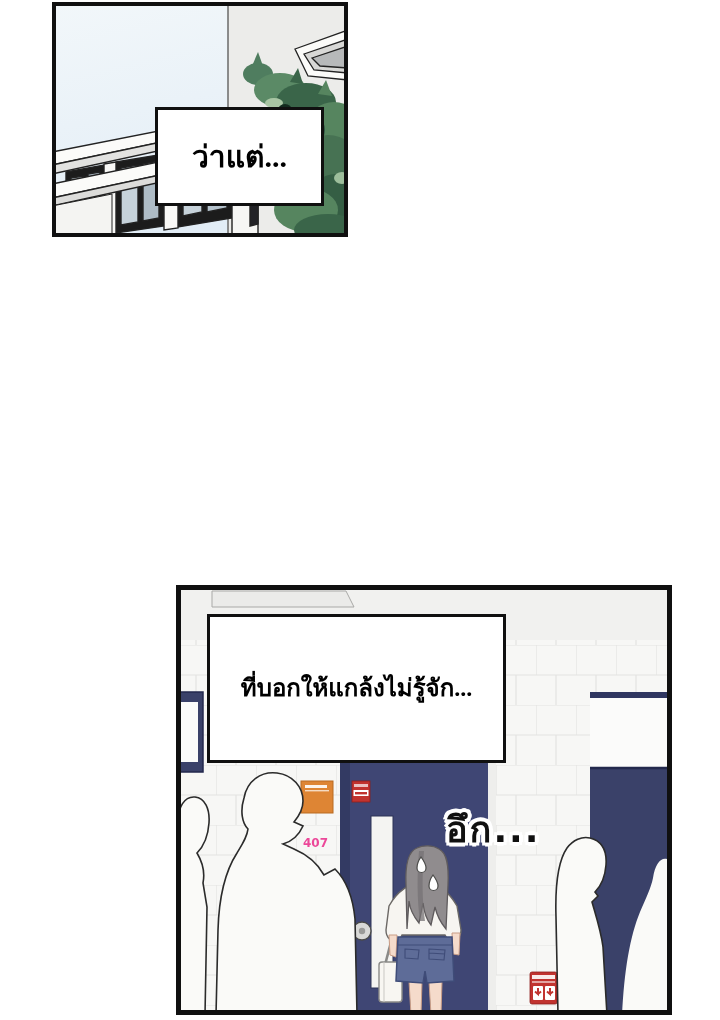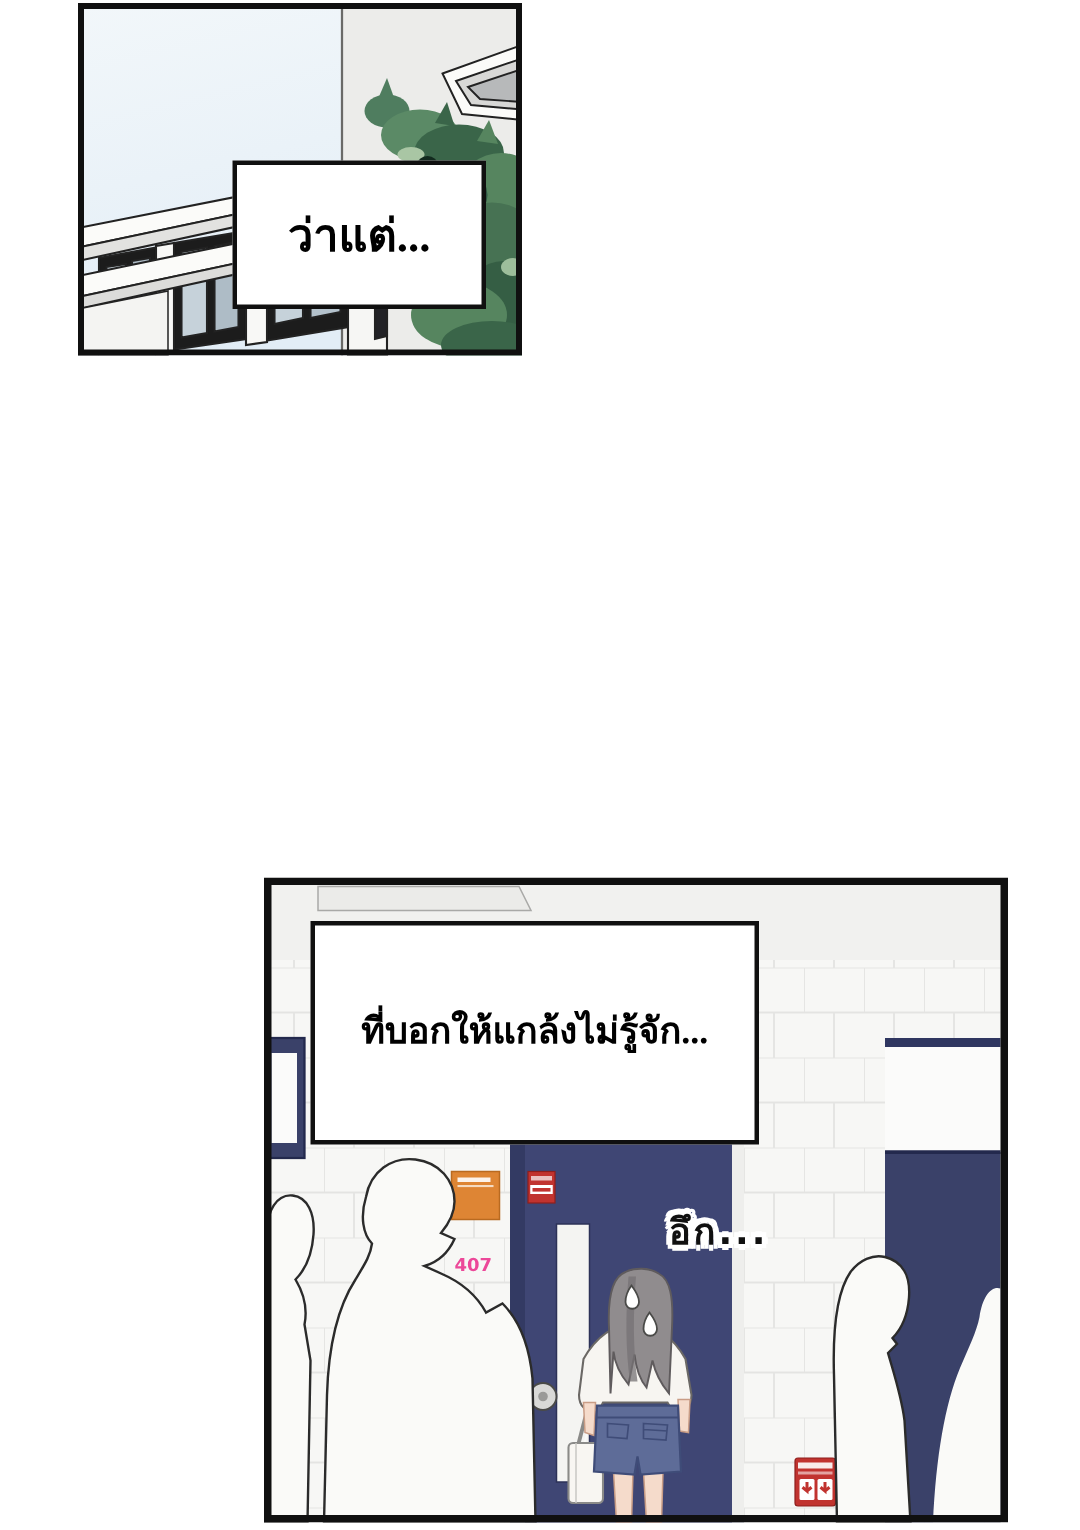--- a/index.html
+++ b/index.html
@@ -17,21 +17,21 @@
   #speech-top{
     left:155px;top:107px;width:163px;height:93px;
     font-size:30px;font-weight:700;
   }
   #speech-bottom{
     left:207px;top:614px;width:293px;height:143px;
     font-size:24px;font-weight:700;line-height:43px;
   }
   #sfx{
     position:absolute;left:419px;top:801px;z-index:4;
-    font-size:24px;font-weight:800;color:#101010;
+    font-size:36px;font-weight:800;color:#101010;
     text-shadow:-3px -3px 0 #fff,3px -3px 0 #fff,-3px 3px 0 #fff,3px 3px 0 #fff,
                  0 -4px 0 #fff,0 4px 0 #fff,-4px 0 0 #fff,4px 0 0 #fff;
     letter-spacing:2px;
     padding-left:27px;
   }
   #room-number{
     position:absolute;left:302px;top:793px;width:26px;z-index:4;
     font-size:12px;font-weight:700;color:#ec4899;text-align:right;margin-top:43px;
   }
   svg{display:block;}

